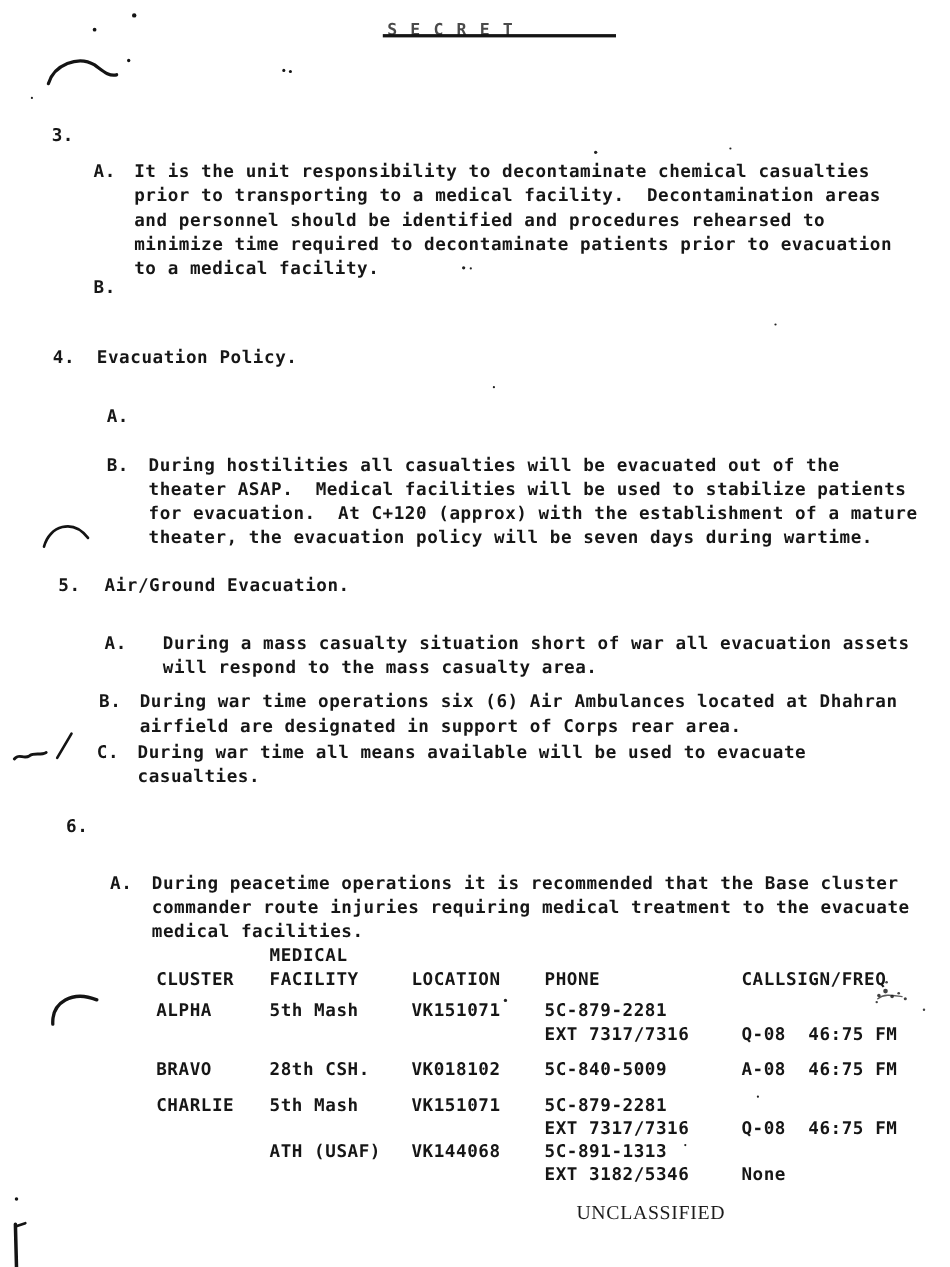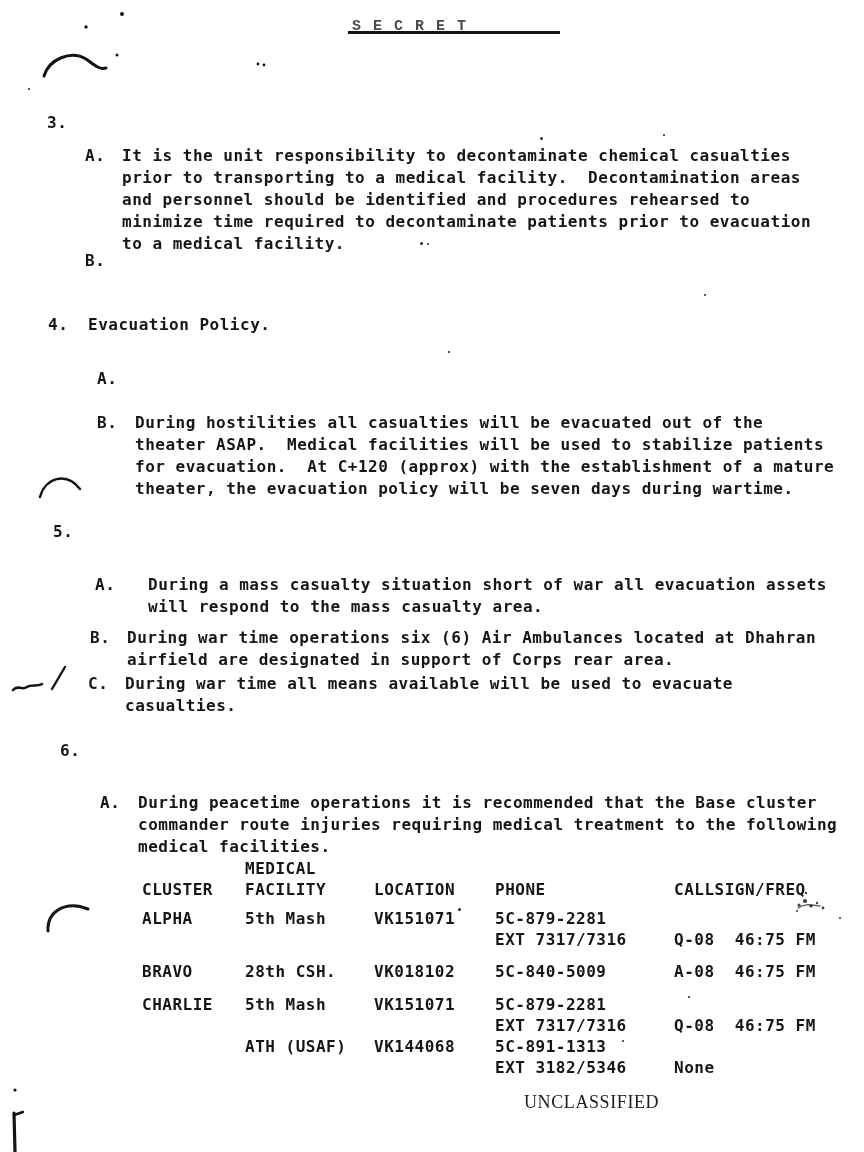--- a/index.html
+++ b/index.html
@@ -28,21 +28,20 @@
     padding-left:12px;
   }
   .secret{
     position:absolute;
     left:352px;top:18px;width:130px;
     font-size:15px;letter-spacing:12px;
     color:#2b2b2b;
     filter:blur(0.6px);
     opacity:0.85;
     white-space:nowrap;
-    font-family:Liberation Mono, monospace;
   }
   .secret-line{
     position:absolute;
     left:348px;top:31px;width:212px;height:3px;
     background:#151515;
   }
   .unclass{
     position:absolute;
     left:524px;top:1092px;
     font-family:"Liberation Serif","DejaVu Serif",serif;
@@ -82,34 +81,35 @@
   <span class="t" style="left:48px;top:314px">4.</span>
   <span class="t" style="left:88px;top:314px">Evacuation Policy.</span>
   <span class="t" style="left:97px;top:368px">A.</span>
   <span class="t" style="left:97px;top:412px">B.</span>
   <div class="t" style="left:135px;top:412px">During hostilities all casualties will be evacuated out of the
 theater ASAP.  Medical facilities will be used to stabilize patients
 for evacuation.  At C+120 (approx) with the establishment of a mature
 theater, the evacuation policy will be seven days during wartime.</div>
 
   <span class="t" style="left:53px;top:521px">5.</span>
+  <span class="t" style="left:95px;top:521px">Air/Ground Evacuation.</span>
   <span class="t" style="left:95px;top:574px">A.</span>
   <div class="t" style="left:148px;top:574px">During a mass casualty situation short of war all evacuation assets
 will respond to the mass casualty area.</div>
   <span class="t" style="left:90px;top:627px">B.</span>
   <div class="t" style="left:127px;top:627px">During war time operations six (6) Air Ambulances located at Dhahran
 airfield are designated in support of Corps rear area.</div>
   <span class="t" style="left:88px;top:673px">C.</span>
   <div class="t" style="left:125px;top:673px">During war time all means available will be used to evacuate
 casualties.</div>
 
   <span class="t" style="left:60px;top:740px">6.</span>
   <span class="t" style="left:100px;top:792px">A.</span>
   <div class="t" style="left:138px;top:792px">During peacetime operations it is recommended that the Base cluster
-commander route injuries requiring medical treatment to the following
+commander route injuries requiring medical treatment to the evacuate
 medical facilities.</div>
 
   <div>
     <span class="tbl" style="left:233px;top:858px">MEDICAL</span>
     <span class="tbl" style="left:130px;top:879px">CLUSTER</span>
     <span class="tbl" style="left:233px;top:879px">FACILITY</span>
     <span class="tbl" style="left:362px;top:879px">LOCATION</span>
     <span class="tbl" style="left:483px;top:879px">PHONE</span>
     <span class="tbl" style="left:662px;top:879px">CALLSIGN/FREQ</span>
 

